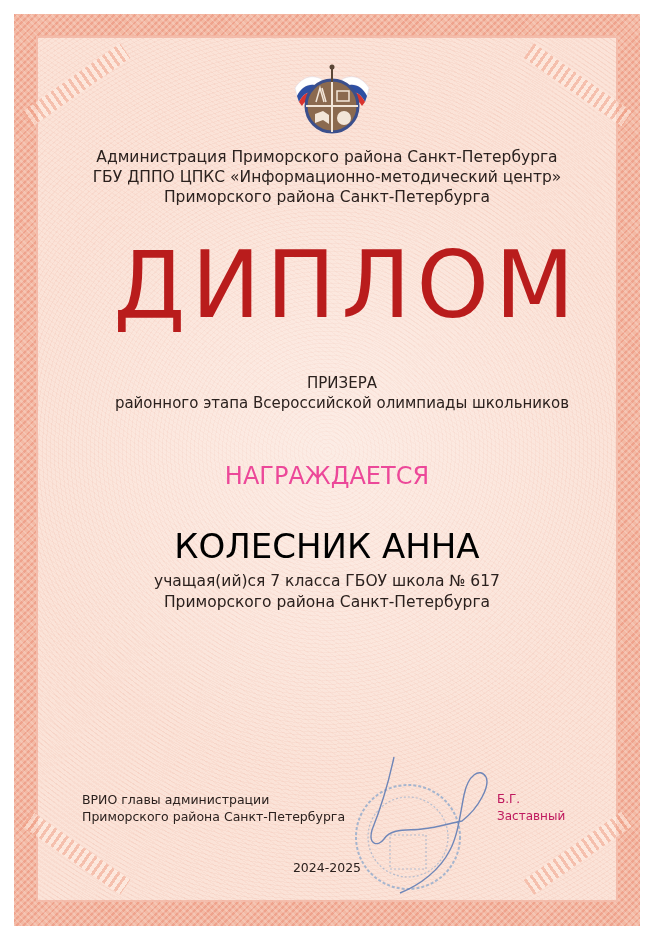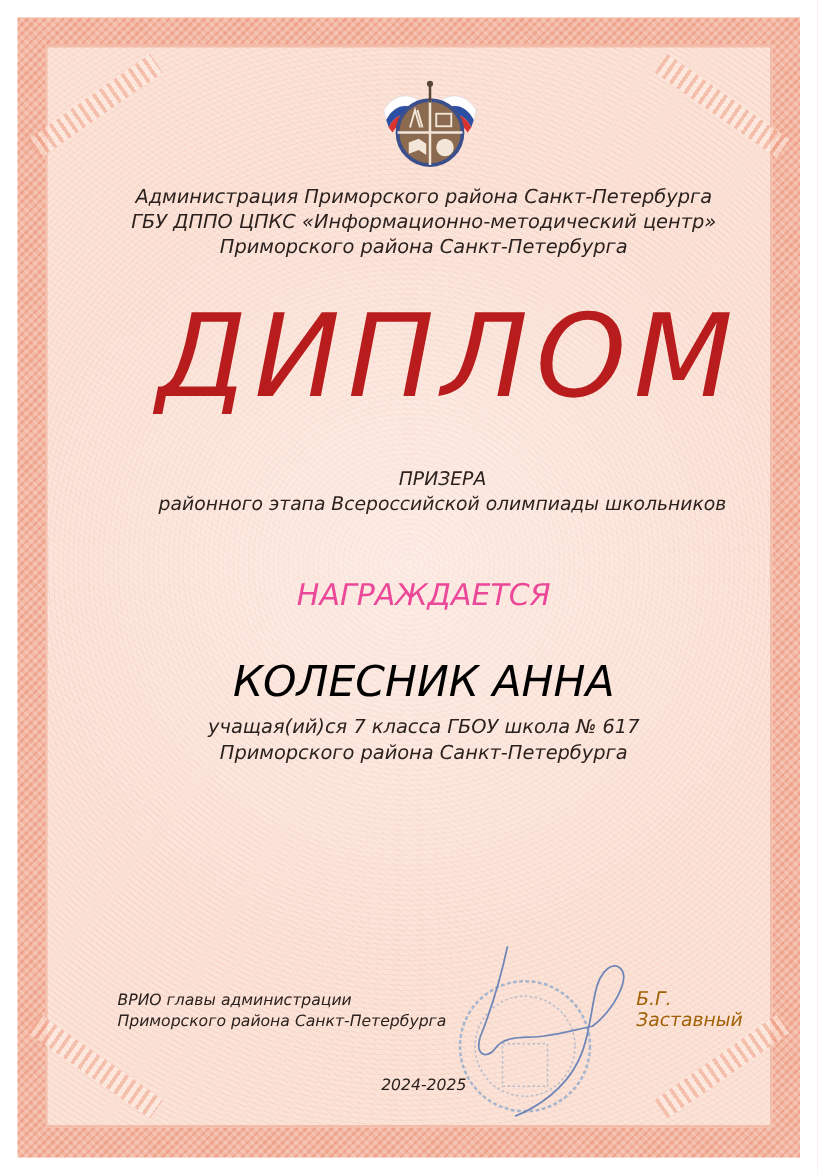--- a/index.html
+++ b/index.html
@@ -23,31 +23,31 @@
       repeating-linear-gradient(35deg, rgba(240,170,150,0.12) 0 1px, rgba(0,0,0,0) 1px 4px);
     box-shadow: inset 0 0 0 2px rgba(238,160,138,0.55);
   }
   .guilloche-band {
     position: absolute; height: 16px;
     background: repeating-linear-gradient(90deg, rgba(245,175,150,0.55) 0 3px, rgba(255,235,225,0.6) 3px 6px);
   }
   .band-top { left: 60px; right: 60px; top: 30px; }
   .band-bottom { left: 60px; right: 60px; bottom: 30px; }
   .band-diag { width: 120px; height: 18px; transform: rotate(-35deg); background: repeating-linear-gradient(90deg, rgba(240,160,135,0.5) 0 3px, rgba(255,240,230,0.5) 3px 7px); position: absolute; }
-  .content { position: absolute; left: 12px; top: 0; width: 518px; height: 940px; font-style: italic; }
+  .content { position: absolute; left: 0; top: 0; width: 518px; height: 940px; }
   .logo { position: absolute; left: 289px; top: 58px; width: 86px; height: 78px; }
   .center-text { position: absolute; left: 0; width: 654px; text-align: center; }
   .org { top: 147px; font-size: 15.5px; line-height: 20px; color: #2b211e; }
   .title { top: 236px; font-size: 92px; line-height: 100px; font-weight: normal; letter-spacing: 6px; color: #b91c1c; font-family: "DejaVu Sans", sans-serif; padding-left: 20px; }
   .prize { top: 373px; font-size: 15px; line-height: 20px; color: #2b211e; padding-left: 15px; }
   .awarded { top: 465px; font-size: 24px; line-height: 22px; color: #ec4899; }
   .name { top: 526px; font-size: 34px; line-height: 40px; color: #000000; }
   .student { top: 571px; font-size: 15.5px; line-height: 21px; color: #2b211e; }
   .signer-left { position: absolute; left: 70px; top: 791px; font-size: 12.5px; line-height: 17px; color: #2b211e; margin-left: 12px; }
-  .signer-right { position: absolute; left: 497px; top: 791px; font-size: 15px; line-height: 17px; color: #a16207; }
+  .signer-right { position: absolute; left: 497px; top: 791px; font-size: 12px; line-height: 17px; color: #be185d; }
   .year { top: 860px; font-size: 12.5px; line-height: 16px; color: #2b211e; }
   .stamp { position: absolute; left: 350px; top: 755px; width: 150px; height: 140px; }
 </style>
 </head>
 <body>
 
 <div class="sheet">
   <div class="guilloche-band band-top"></div>
   <div class="guilloche-band band-bottom"></div>
   <div class="inner">

